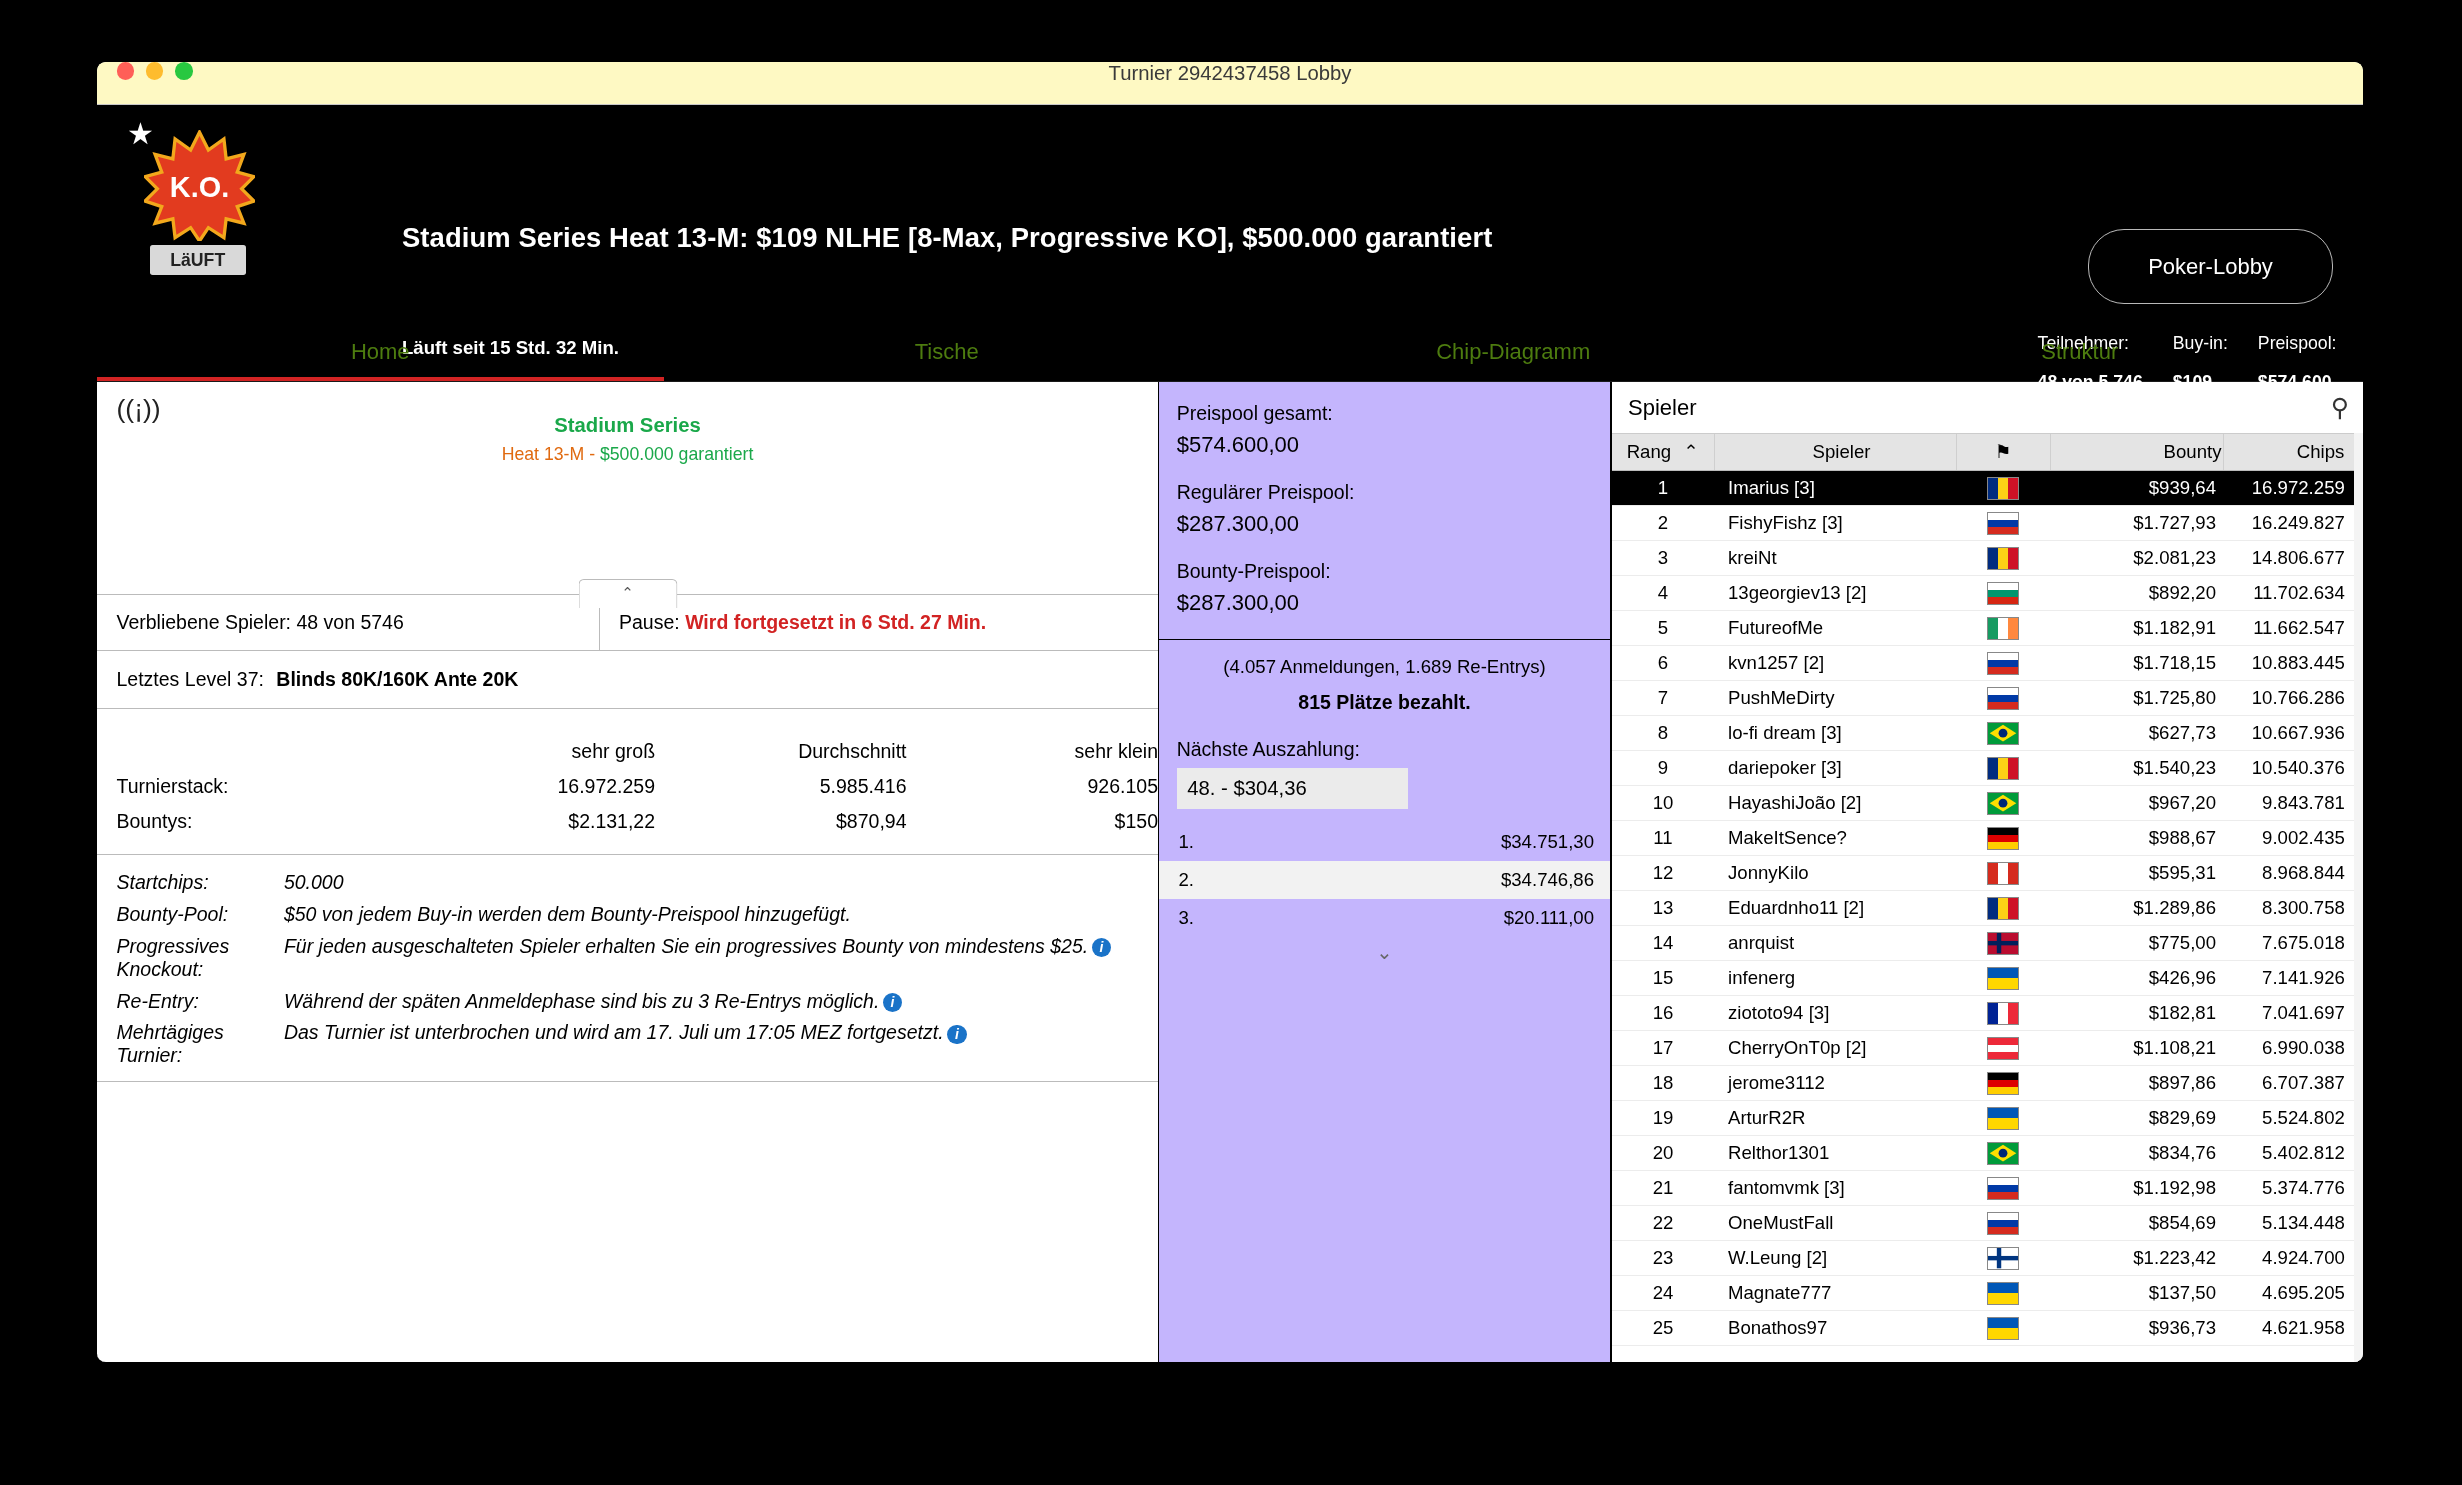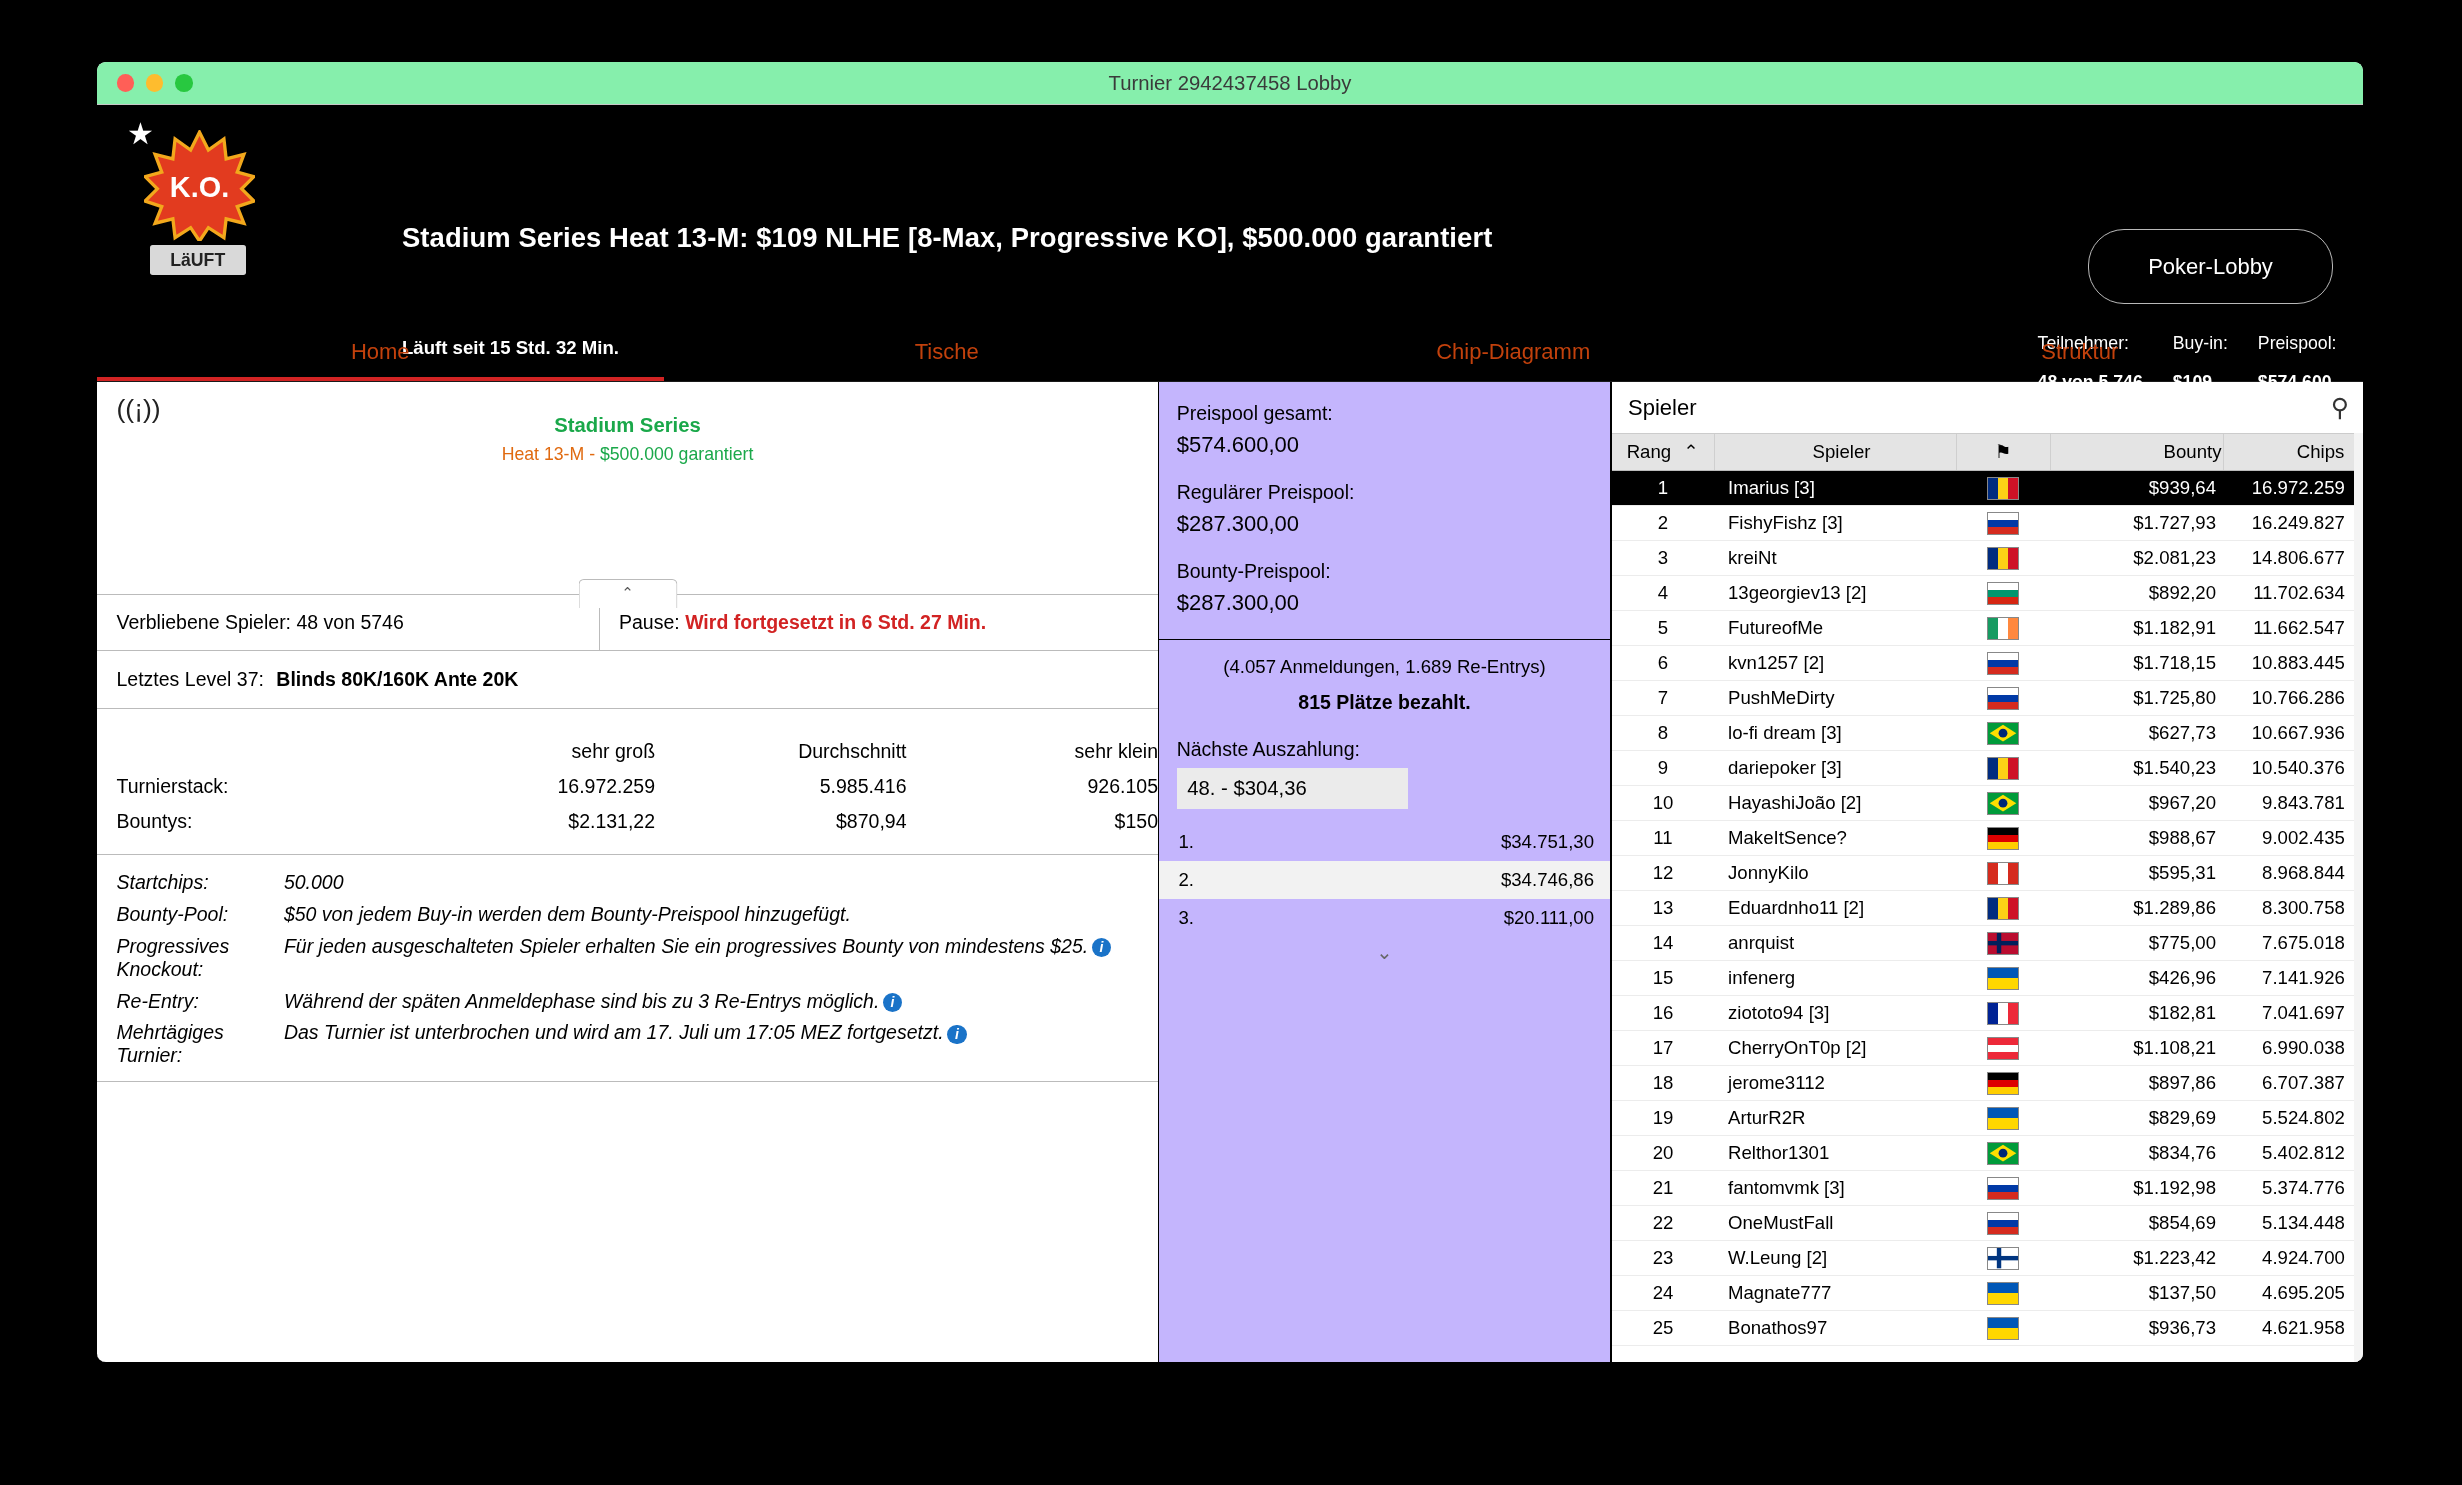--- a/index.html
+++ b/index.html
@@ -18,24 +18,24 @@
     width: 2266px;
     height: 1300px;
     background: #ffffff;
     border-radius: 8.8px;
     overflow: hidden;
     box-shadow: 0 8.8px 35px rgba(0,0,0,0.6);
   }
   
   .titlebar {
     height: 42px;
-    background: #86efac;
+    background: #fef9c3;
     border-bottom: 0.9px solid #c8c8c8;
     display: flex;
-    align-items: center;
+    align-items: flex-start;
     position: relative;
   }
   .traffic {
     display: flex;
     gap: 11.5px;
     margin-left: 19.5px;
   }
   .dot { width: 17.7px; height: 17.7px; border-radius: 50%; }
   .dot.red { background: #ff5f57; }
   .dot.yellow { background: #febc2e; }
@@ -137,21 +137,21 @@
     text-align: left;
   }
   .stat-col { font-size: 17.7px; }
   .stat-col .lbl { font-weight: normal; margin-bottom: 17.7px; }
   .stat-col .val { font-weight: bold; }
   
   .tabs {
     background: #000;
     height: 55px;
     display: flex;
-    color: #c2410c;
+    color: #4d7c0f;
     border-bottom: 0.9px solid #1a1a1a;
   }
   .tab {
     flex: 1;
     text-align: center;
     line-height: 51px;
     font-size: 22px;
     cursor: pointer;
     position: relative;
   }

